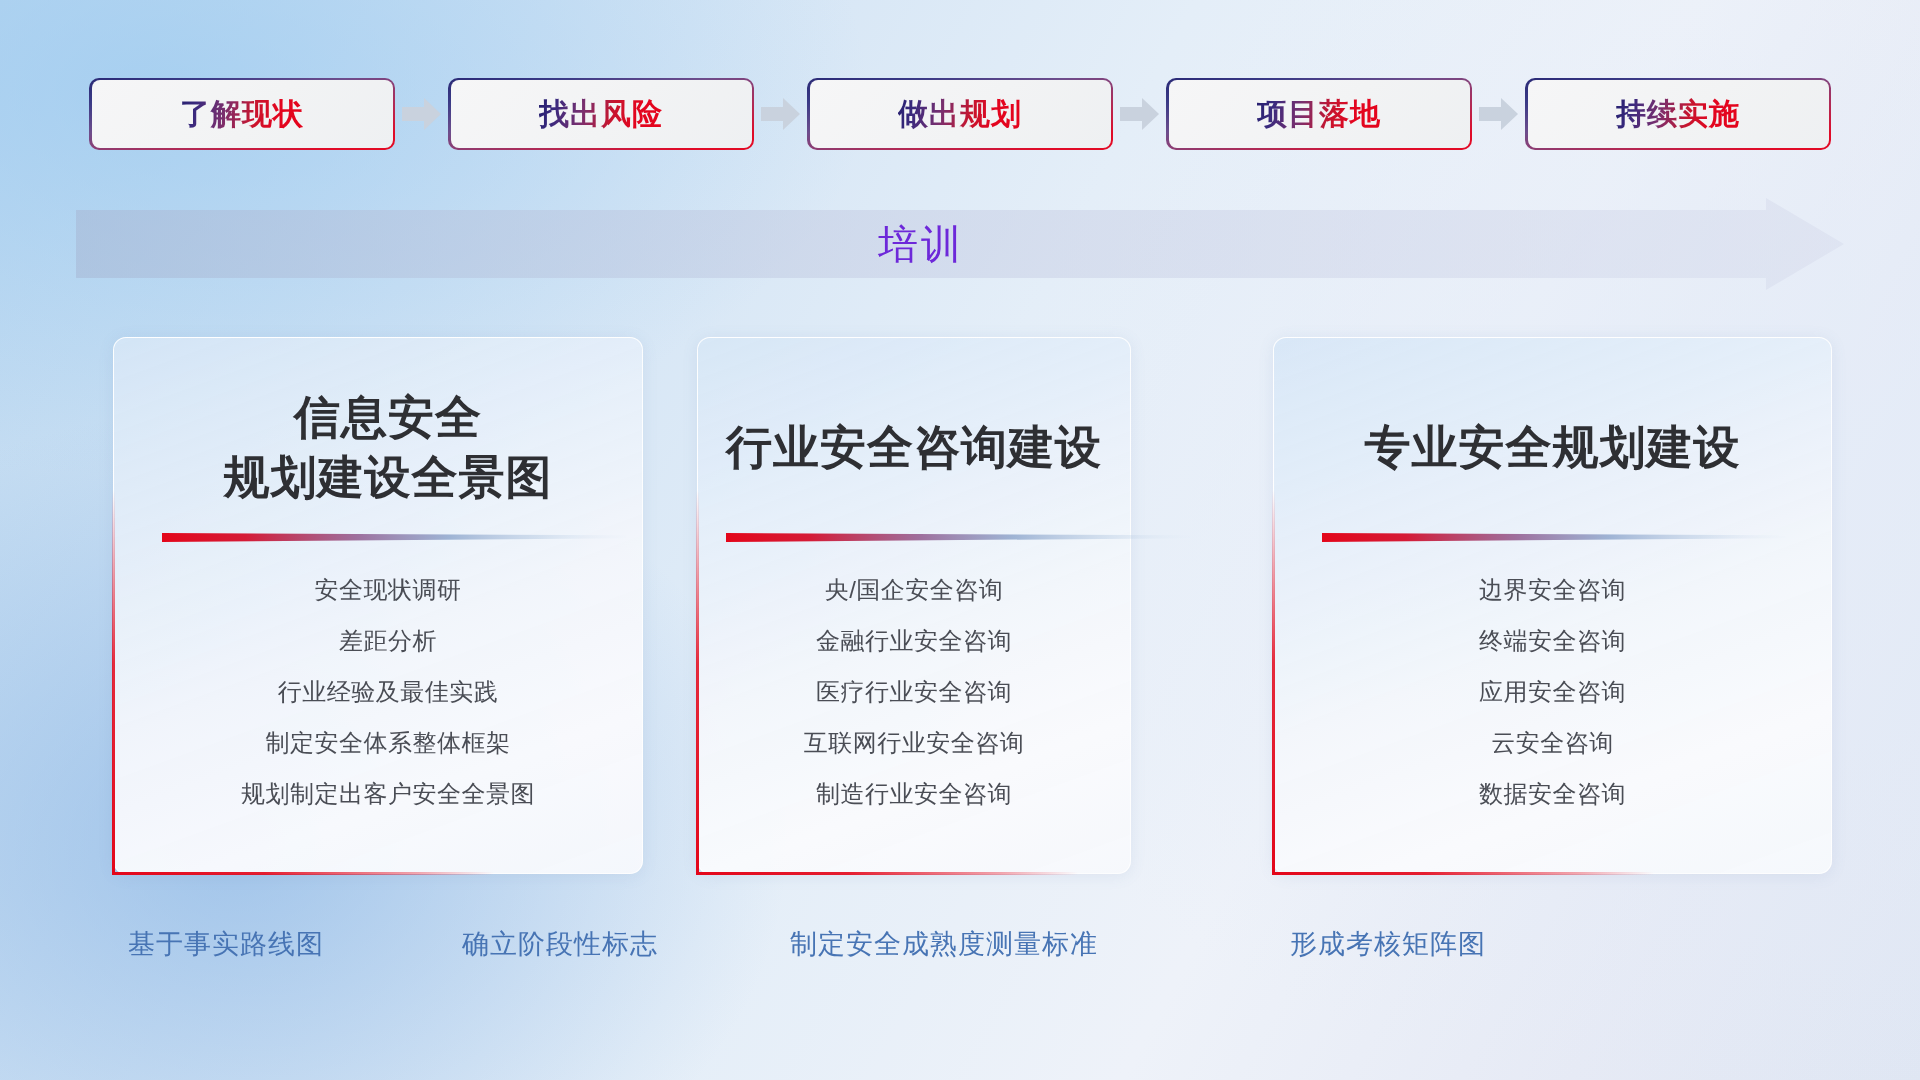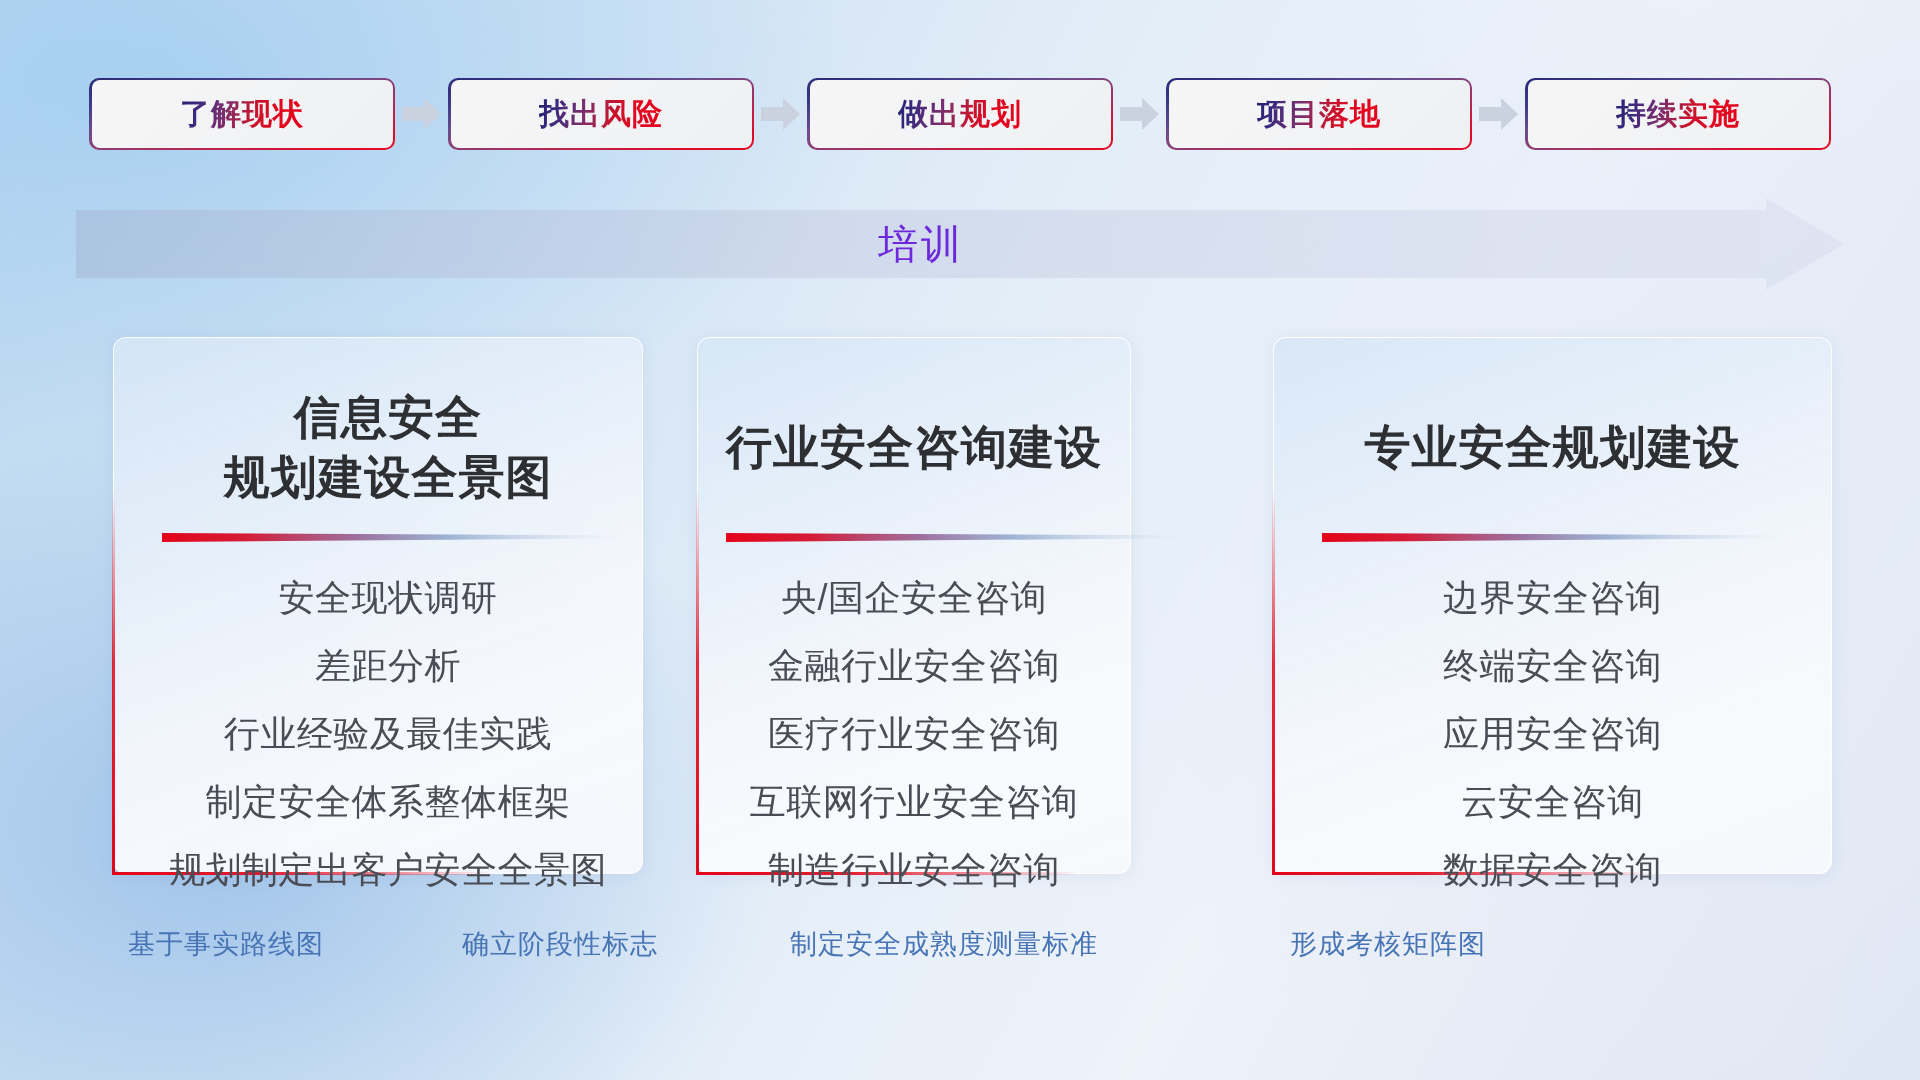--- a/index.html
+++ b/index.html
@@ -90,21 +90,21 @@
   .card-inner { position:relative; height:100%; padding:50px 26px 0; display:flex; flex-direction:column; }
   .card-title {
     text-align:center; font-size:46px; font-weight:700; color:#2e2f33;
     line-height:1.30; letter-spacing:1px;
   }
   .divider { position:relative; margin:22px auto 0; height:14px; }
   .divider svg { display:block; }
   .card-list { margin-top:30px; display:flex; flex-direction:column; gap:19px; }
   .card-list li {
     list-style:none; text-align:center;
-    font-size:36px; color:#4a4d55; font-weight:400; letter-spacing:0.5px;
+    font-size:24px; color:#4a4d55; font-weight:400; letter-spacing:0.5px;
   }
 
   
   #bottom-labels { position:absolute; left:0; top:910px; width:1920px; height:60px; }
   .blabel {
     position:absolute; top:12px; height:44px; line-height:44px;
     font-size:27px; font-weight:400; color:#4774b4; letter-spacing:1px; white-space:nowrap;text-align:right;
   }
 </style>
 </head>

